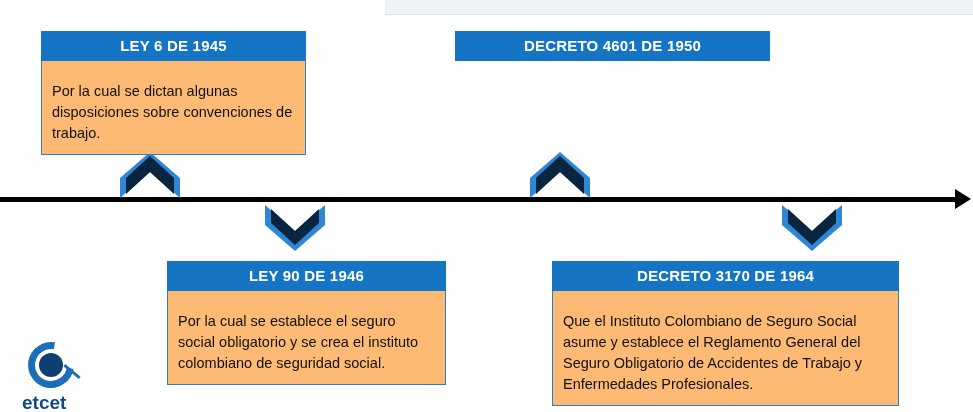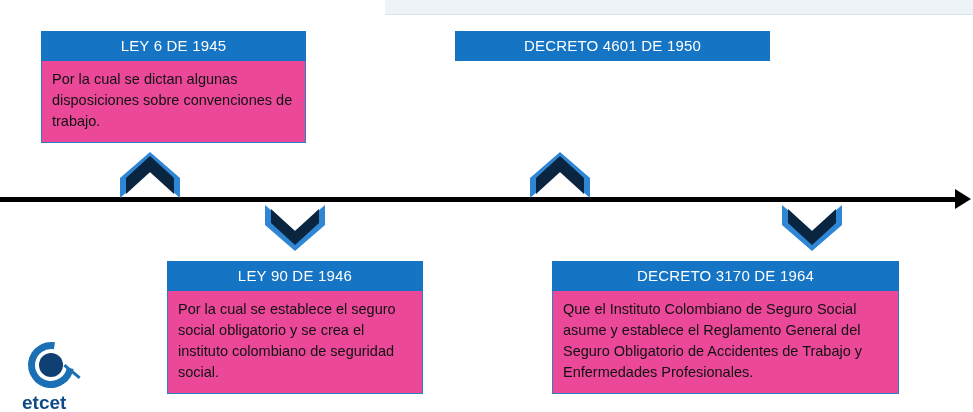--- a/index.html
+++ b/index.html
@@ -60,42 +60,42 @@
   .chev svg { display: block; }
 
   
   .card {
     position: absolute;
     box-sizing: border-box;
   }
   .card-header {
     background: #1574c4;
     color: #ffffff;
-    font-weight: normal;
+    font-weight: bold;
     font-size: 15px;
     text-align: center;
     padding: 6px 4px 7px 4px;
     letter-spacing: .2px;
     box-sizing: border-box;
   }
   .card-body {
-    background: #ec4899;
+    background: #fdba74;
     border: 1px solid #2a7fc6;
     border-top: none;
     color: #111111;
     font-size: 14.5px;
     line-height: 1.45;
-    padding: 8px 10px 10px 10px;
+    padding: 20px 10px 10px 10px;
     box-sizing: border-box;
   }
 
   
   #card-ley6   { left: 41px;  top: 31px;  width: 265px; }
   #card-dec2663{ left: 455px; top: 31px;  width: 315px; }
-  #card-ley90  { left: 167px; top: 261px; width: 256px; }
+  #card-ley90  { left: 167px; top: 261px; width: 279px; }
   #card-dec3170{ left: 552px; top: 261px; width: 347px; }
 
   
   #chev-up-1   { left: 120px; top: 152px; }
   #chev-up-2   { left: 530px; top: 152px; }
   #chev-dn-1   { left: 265px; top: 205px; }
   #chev-dn-2   { left: 782px; top: 205px; }
 
   
   .logo {

